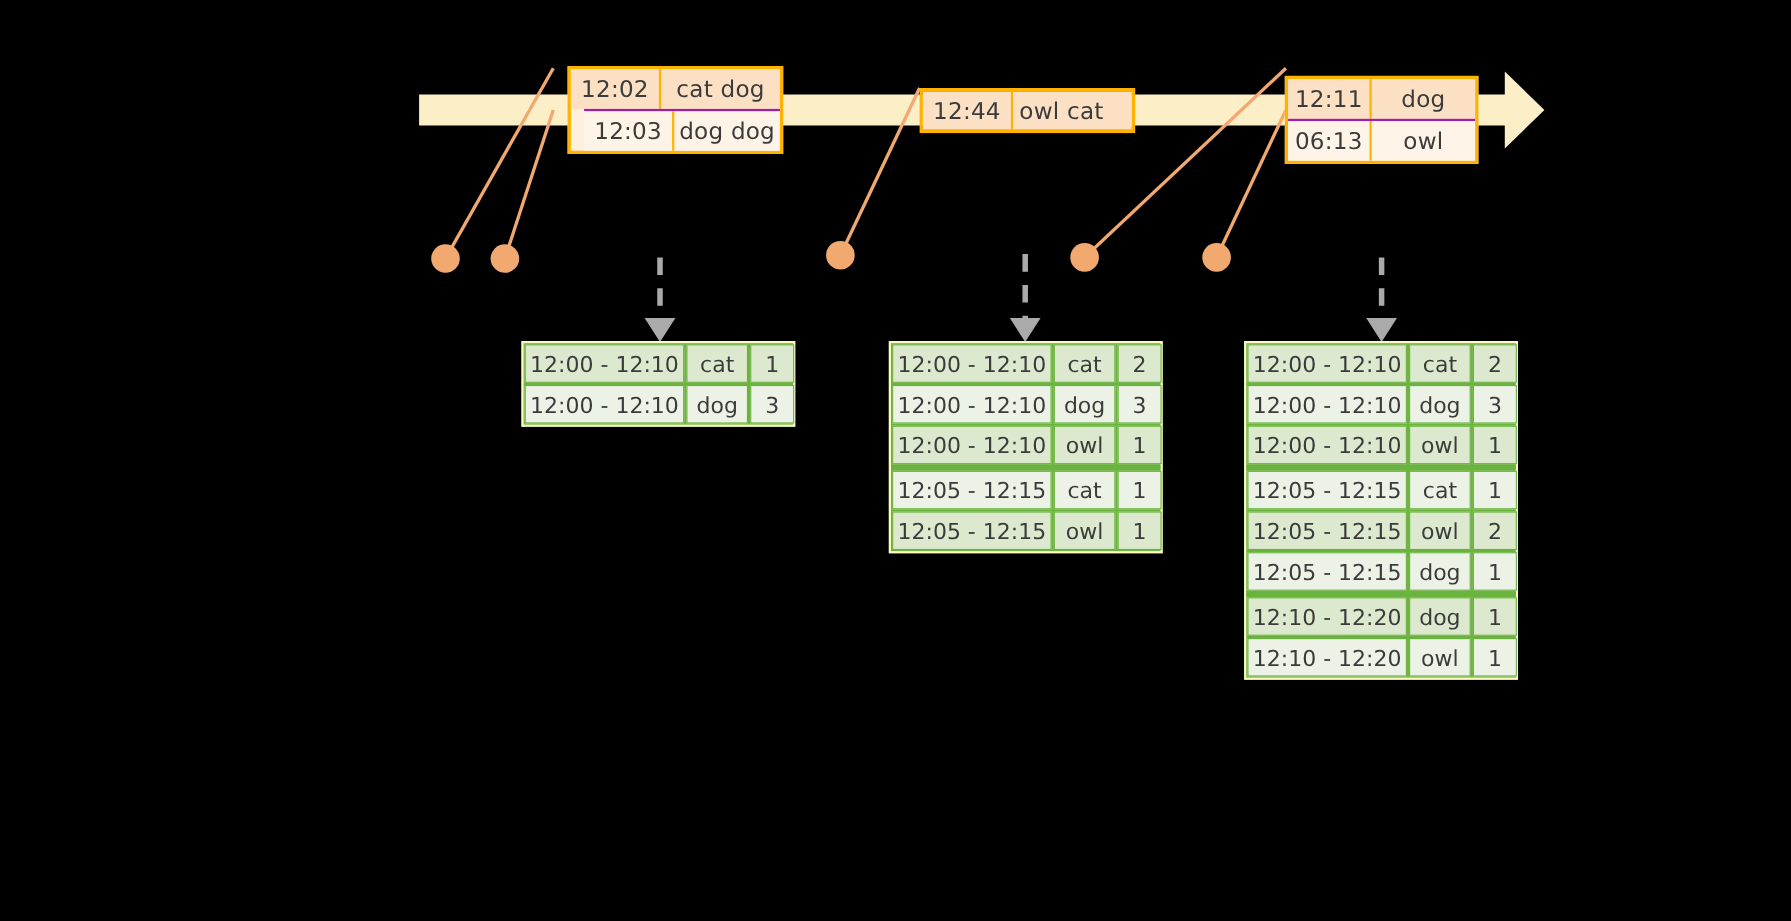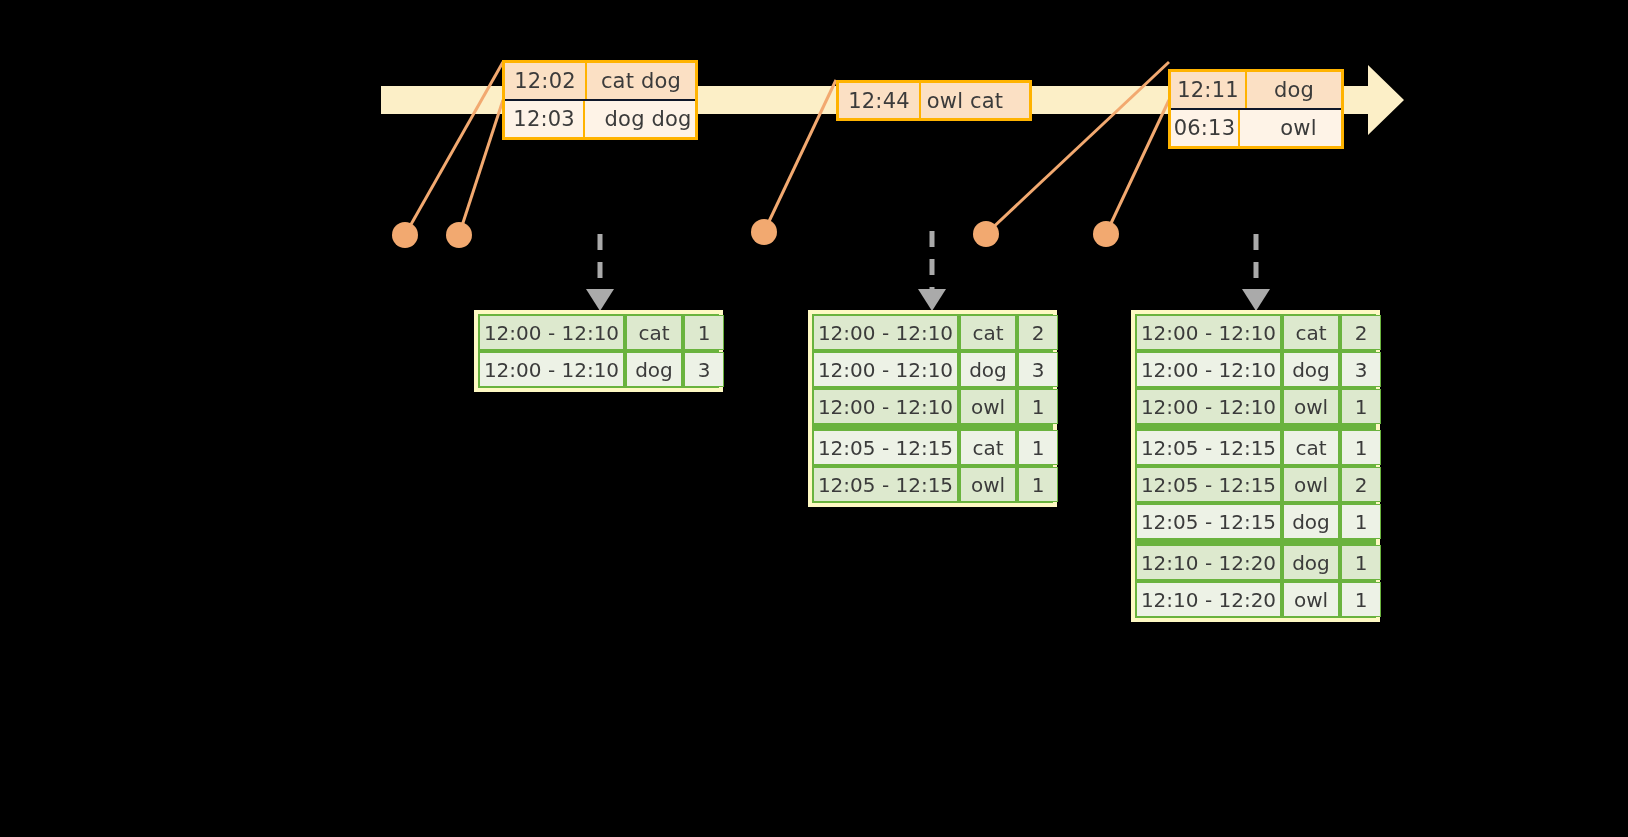--- a/index.html
+++ b/index.html
@@ -35,41 +35,40 @@
     display: flex;
     flex-direction: column;
     background: #FDF0DF;
   }
   .evt-row {
     display: flex;
     flex: 1 1 auto;
     box-sizing: border-box;
   }
   .evt-row + .evt-row {
-    border-top: 2px solid #0f172a;
-    gap: 16px;
+    border-top: 2px solid #a21caf;
   }
   .evt-row.shade  { background: #FBE0C4; }
   .evt-row.plain  { background: #FEF3E7; }
   .evt-cell {
     display: flex;
     align-items: center;
     justify-content: center;
     box-sizing: border-box;
     color: #3b3b3b;
     font-size: 21px;
     letter-spacing: 0.2px;
     white-space: nowrap;
   }
   .evt-cell.time { border-right: 2px solid #FFB300; }
 
   
   .res-table {
     position: absolute;
-    border: 4px solid #fef9c3;
+    border: 2px solid #fef9c3;
     box-sizing: border-box;
     background: #6AB33E;
     display: flex;
     flex-direction: column;
   }
   .res-row {
     display: flex;
     box-sizing: border-box;
     flex: 0 0 auto;
   }
@@ -124,21 +123,21 @@
       <line x1="932" y1="231" x2="932" y2="290"></line>
       <line x1="1256" y1="234" x2="1256" y2="290"></line>
     </g>
     <g fill="#AAAAAA">
       <polygon points="586,289 614,289 600,311"></polygon>
       <polygon points="918,289 946,289 932,311"></polygon>
       <polygon points="1242,289 1270,289 1256,311"></polygon>
     </g>
   </svg>
 
-  <div class="evt-box" style="left:502px; top:60px; width:196px; height:80px;">
+  <div class="evt-box" style="left:516px; top:60px; width:196px; height:80px;align-items:flex-end;">
     <div class="evt-row shade">
       <div class="evt-cell time" style="width:82px;">12:02</div>
       <div class="evt-cell words" style="width:108px;">cat dog</div>
     </div>
     <div class="evt-row plain">
       <div class="evt-cell time" style="width:82px;">12:03</div>
       <div class="evt-cell words" style="width:96px;">dog dog</div>
     </div>
   </div>
 

